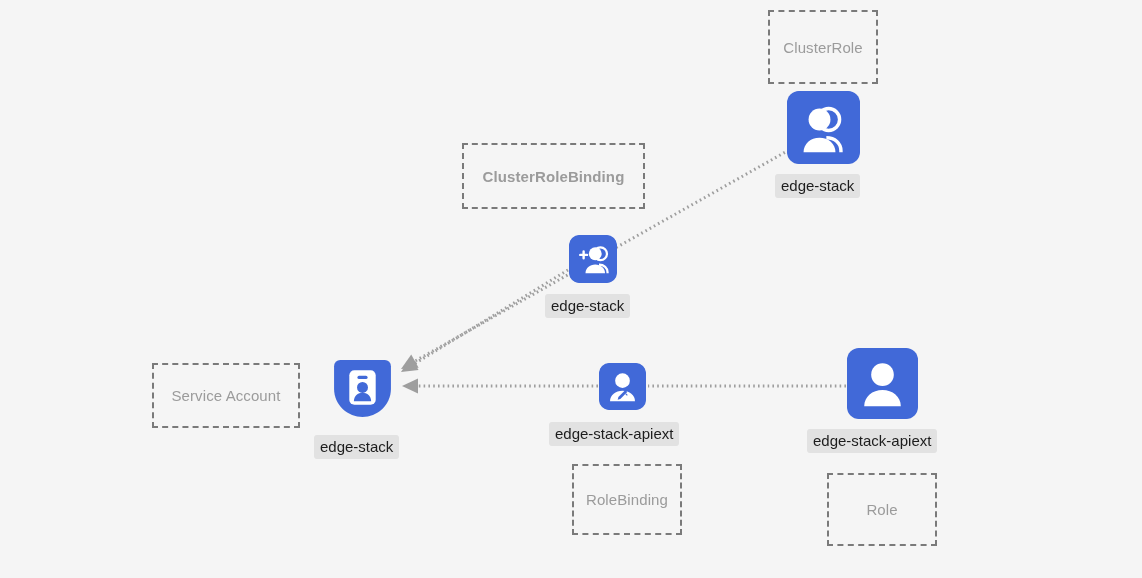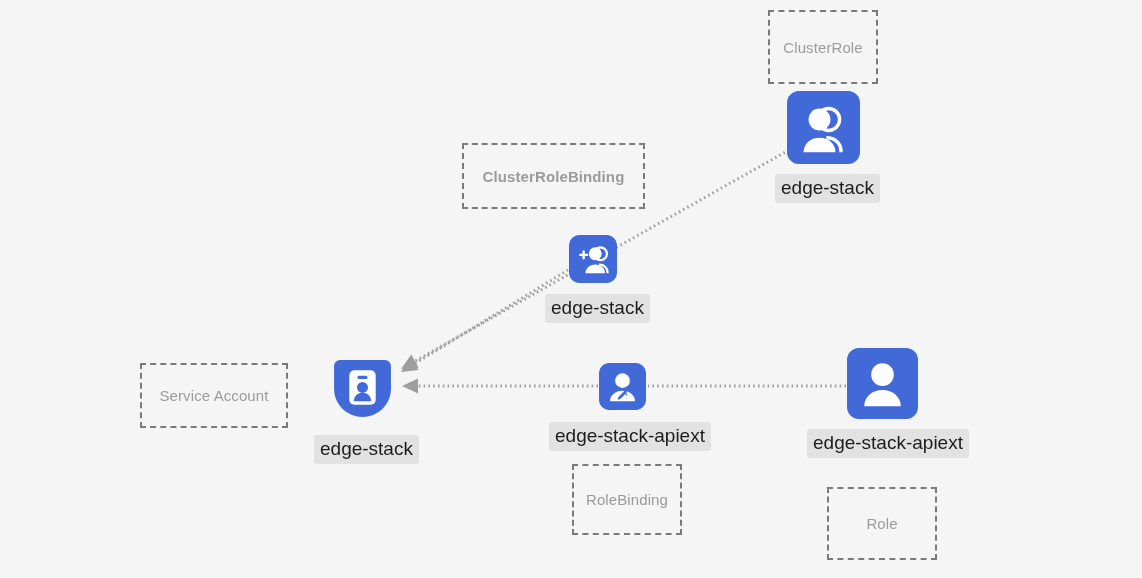--- a/index.html
+++ b/index.html
@@ -61,21 +61,21 @@
     border-radius: 0;
   }
   .tile svg {
     display: block;
   }
   
   .chip {
     position: absolute;
     background: #e2e2e2;
     color: #1d1d1d;
-    font-size: 19px;
+    font-size: 15px;
     font-family: "Liberation Sans", sans-serif;
     border-radius: 3px;
     padding: 3px 6px 4px 6px;
     white-space: nowrap;
     line-height: 1.15;
   }
 </style>
 </head>
 <body>
 
@@ -93,27 +93,27 @@
       </g>
   </svg>
 
   <div id="kindbox-layer">
       <div class="kindbox" style="left: 768px; top: 10px; width: 110px; height: 74px;">
         <span class="kindlabel">ClusterRole</span>
       </div>
       <div class="kindbox" style="left: 462px; top: 143px; width: 183px; height: 66px; font-weight: bold;">
         <span class="kindlabel">ClusterRoleBinding</span>
       </div>
-      <div class="kindbox" style="left: 140px; top: 363px; width: 148px; height: 65px;">
+      <div class="kindbox" style="left: 152px; top: 363px; width: 148px; height: 65px;">
         <span class="kindlabel">Service Account</span>
       </div>
       <div class="kindbox" style="left: 572px; top: 464px; width: 110px; height: 71px;">
         <span class="kindlabel">RoleBinding</span>
       </div>
-      <div class="kindbox" style="left: 827px; top: 487px; width: 110px; height: 73px;">
+      <div class="kindbox" style="left: 827px; top: 473px; width: 110px; height: 73px;">
         <span class="kindlabel">Role</span>
       </div>
     </div>
 
   <div id="node-layer">
       <div class="node" style="left: 787px; top: 91px; width: 73px; height: 73px;">
         <div class="tile" style="width: 73px; height: 73px;">
           <svg width="73" height="73" viewBox="0 0 64 64">
       <rect x="0" y="0" width="64" height="64" rx="13" fill="#4169d8"></rect>
       <circle cx="36.5" cy="25" r="9.6" fill="none" stroke="#ffffff" stroke-width="3"></circle>

